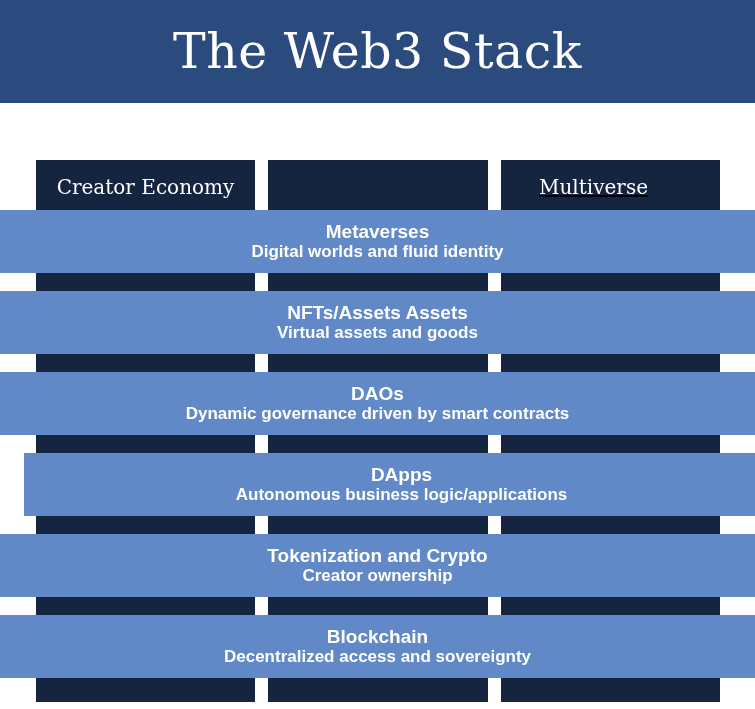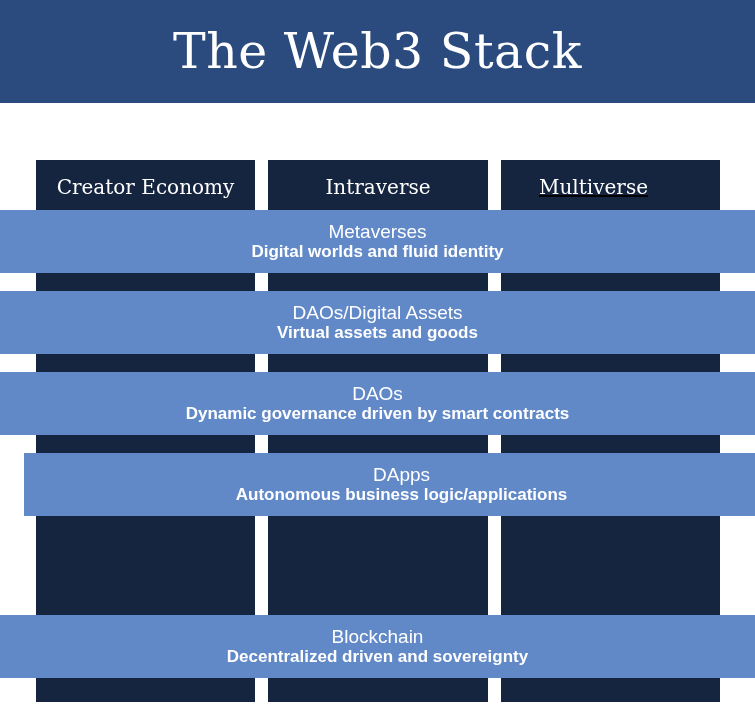--- a/index.html
+++ b/index.html
@@ -110,21 +110,21 @@
     background: #6189c8;
     display: flex;
     flex-direction: column;
     align-items: center;
     justify-content: center;
     box-sizing: border-box;
   }
   .layer-title {
     font-family: "Liberation Sans", sans-serif;
     font-size: 19px;
-    font-weight: normal;
+    font-weight: bold;
     color: #ffffff;
     line-height: 1.12;
     white-space: nowrap;
   }
   .layer-subtitle {
     font-family: "Liberation Sans", sans-serif;
     font-size: 17px;
     font-weight: 700;
     color: #ffffff;
     line-height: 1.15;
@@ -143,50 +143,51 @@
   <div class="columns-layer">
     <div class="column-pillar col0"></div>
     <div class="column-pillar col1"></div>
     <div class="column-pillar col2"></div>
   </div>
 
   <div class="column-headers">
     <div class="column-header col0">
       <span class="column-header-label">Creator Economy</span>
     </div>
-    <div class="column-header col1">
-      <span class="column-header-label">Intraverse</span>
-    </div>
     <div class="column-header col2">
       <span class="column-header-label">Multiverse</span>
     </div>
   </div>
 
   <div class="layers-layer">
 
     <div class="layer-bar" style="top:107px;">
       <span class="layer-title">Metaverses</span>
       <span class="layer-subtitle">Digital worlds and fluid identity</span>
     </div>
 
     <div class="layer-bar" style="top:188px;">
-      <span class="layer-title">DAOs/Digital Assets</span>
+      <span class="layer-title">NFTs/Assets Assets</span>
       <span class="layer-subtitle">Virtual assets and goods</span>
     </div>
 
     <div class="layer-bar" style="top:269px;">
       <span class="layer-title">DAOs</span>
       <span class="layer-subtitle">Dynamic governance driven by smart contracts</span>
     </div>
 
     <div class="layer-bar" style="top:350px;margin-left:24px;">
       <span class="layer-title">DApps</span>
       <span class="layer-subtitle">Autonomous business logic/applications</span>
     </div>
 
+    <div class="layer-bar" style="top:431px;">
+      <span class="layer-title">Tokenization and Crypto</span>
+      <span class="layer-subtitle">Creator ownership</span>
+    </div>
 
     <div class="layer-bar" style="top:512px;">
       <span class="layer-title">Blockchain</span>
-      <span class="layer-subtitle">Decentralized driven and sovereignty</span>
+      <span class="layer-subtitle">Decentralized access and sovereignty</span>
     </div>
 
   </div>
 </div>
 
 </body></html>

